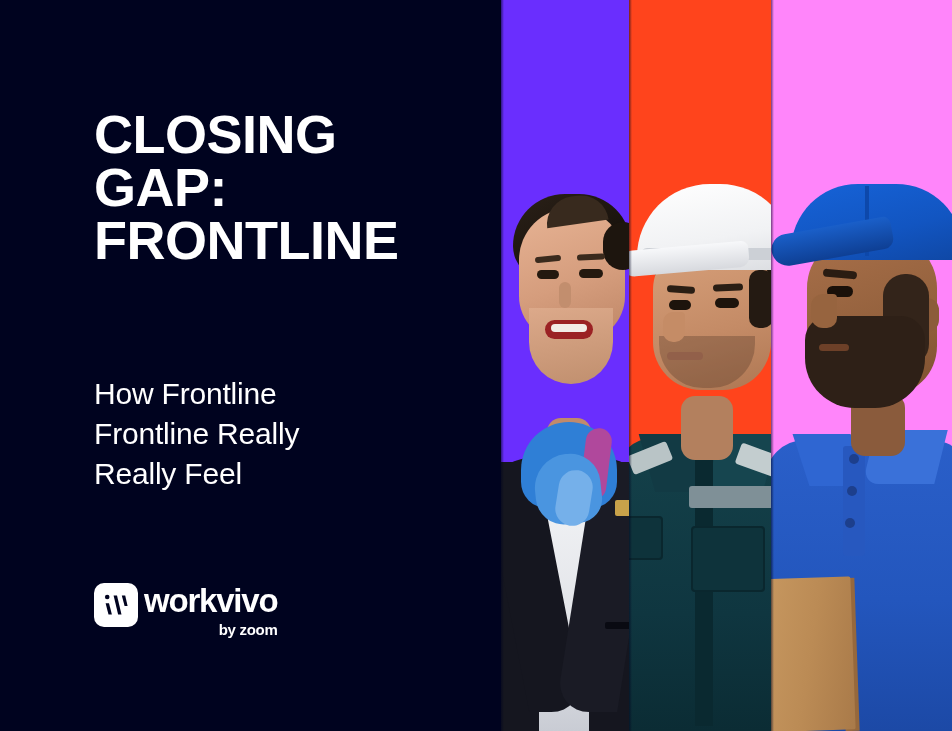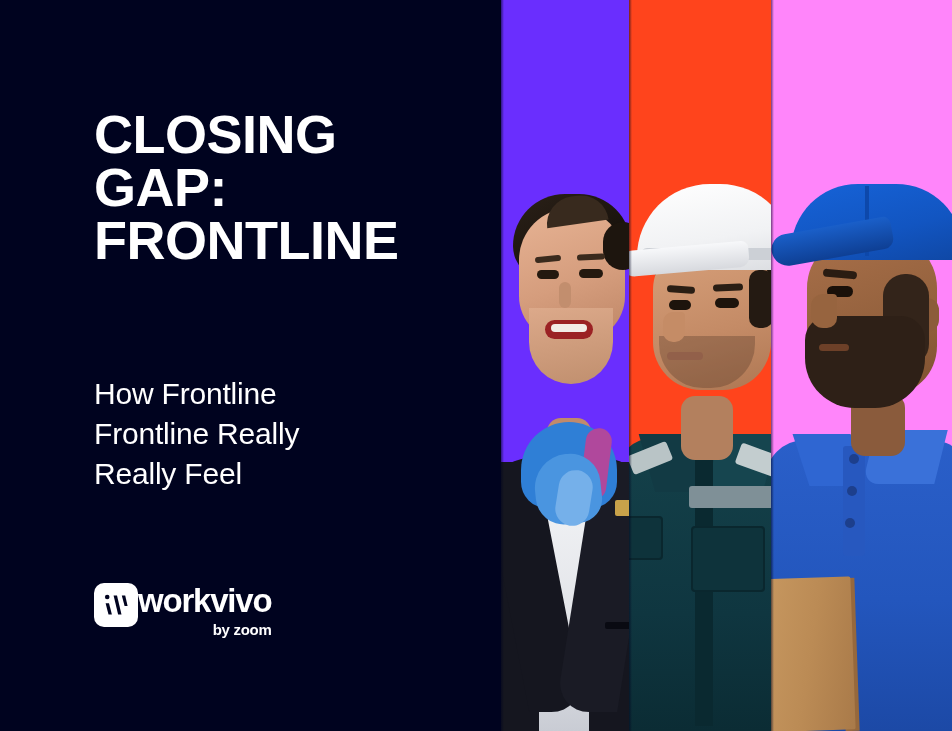--- a/index.html
+++ b/index.html
@@ -58,21 +58,21 @@
   }
   .logo-mark {
     width:44px; height:44px;
     background:#ffffff;
     border-radius:10px;
     position:relative;
     flex:0 0 auto;
   }
   .logo-mark svg { position:absolute; left:0; top:0; }
   .logo-text {
-    margin-left:0;
+    margin-left:6px;
     position:relative;
     padding-top:1px;
   }
   .wordmark {
     color:#ffffff;
     font-size:33px;
     font-weight:bold;
     letter-spacing:-1.2px;
     line-height:1;
     display:block;

